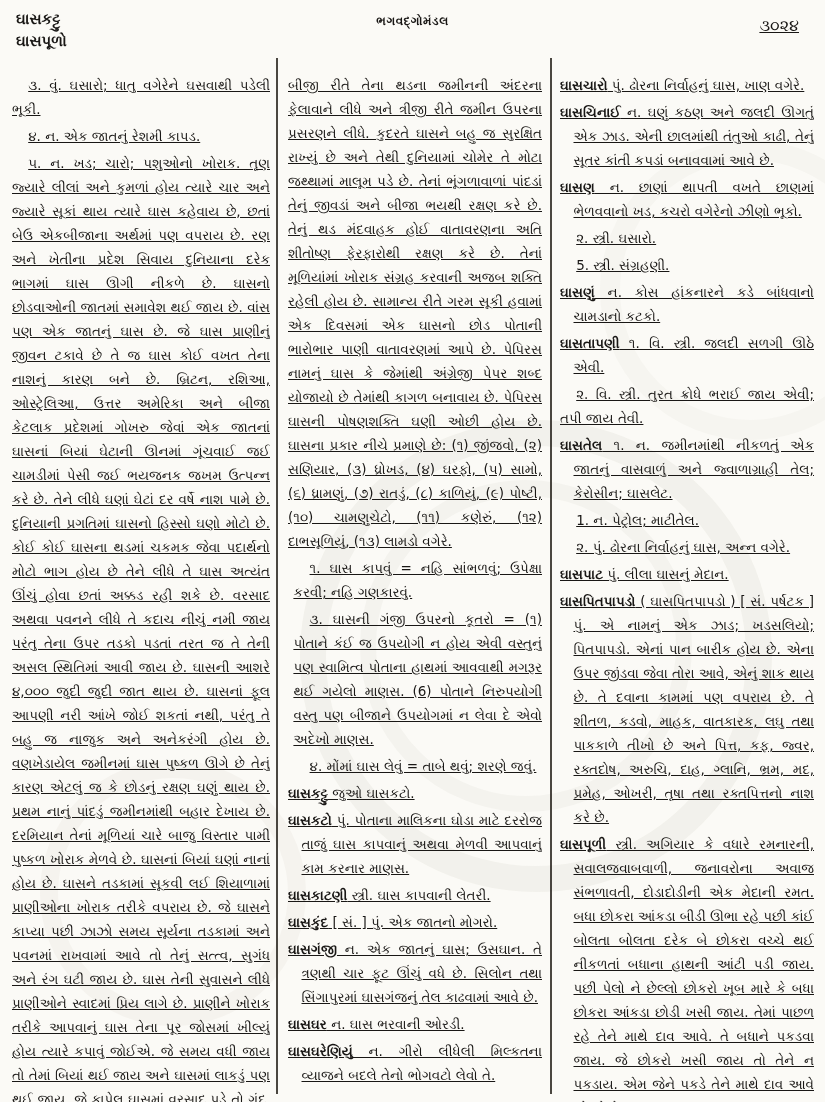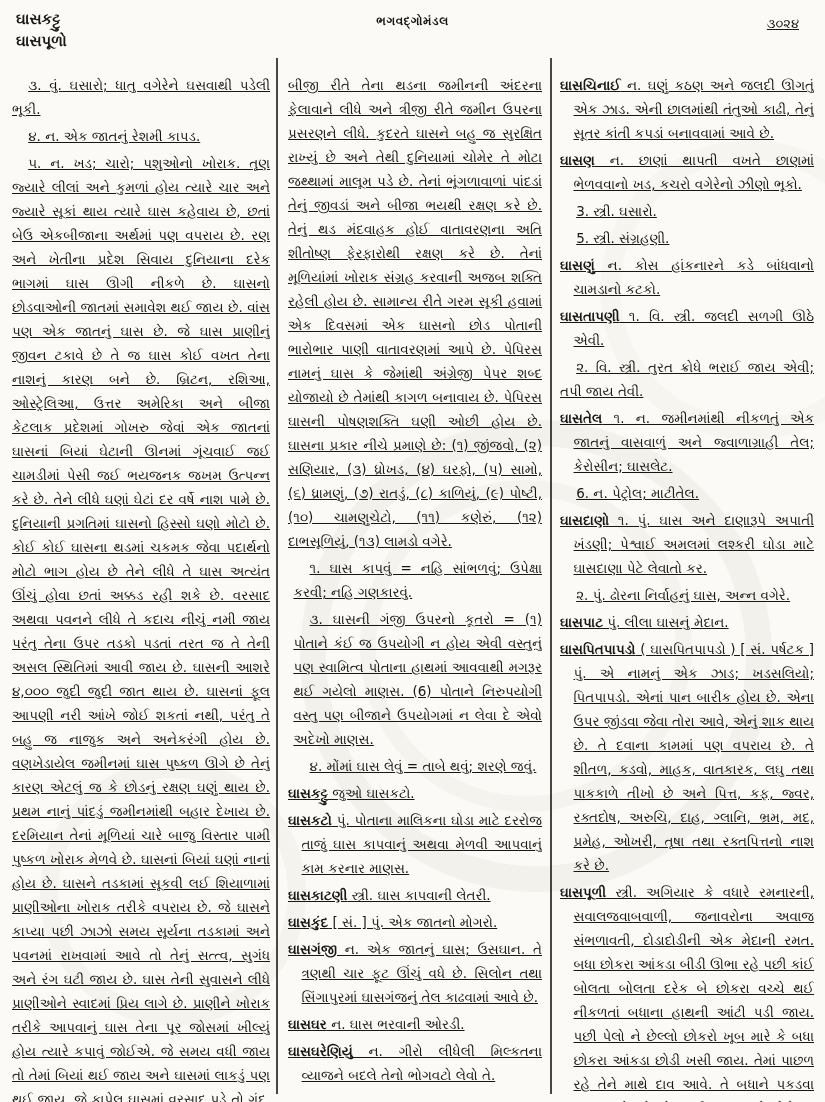--- a/index.html
+++ b/index.html
@@ -11,21 +11,21 @@
   }
   
   .wm{position:absolute;border-radius:50%;pointer-events:none;}
   .wm1{left:300px;top:420px;width:420px;height:420px;border:26px solid rgba(170,162,148,.10);}
   .wm2{left:360px;top:480px;width:300px;height:300px;border:16px solid rgba(170,162,148,.08);}
   .wm3{left:40px;top:760px;width:230px;height:230px;border:18px solid rgba(170,162,148,.07);}
   .wm4{left:600px;top:140px;width:260px;height:260px;border:20px solid rgba(170,162,148,.06);}
 
   .runhead{position:absolute;left:16px;top:8px;font-size:15px;font-weight:bold;line-height:22px;}
   .pagetitle{position:absolute;left:0;right:0;top:14px;text-align:center;font-size:12px;font-weight:bold;letter-spacing:.5px;}
-  .pagenum{position:absolute;right:26px;top:16px;font-size:13px;text-decoration:underline;}
+  .pagenum{position:absolute;right:26px;top:16px;font-size:16px;text-decoration:underline;}
 
   .colwrap{position:absolute;top:56px;left:0;width:825px;height:1044px;}
   .col{position:absolute;top:17px;height:1044px;overflow:hidden;text-align:justify;
        font-size:13.5px;line-height:24px;text-decoration:underline;}
   .col1{left:12px;width:258px;}
   .col2{left:288px;width:254px;}
   .col3{left:560px;width:254px;}
   .vrule{position:absolute;top:2px;width:2px;height:1036px;background:#2a2620;opacity:.85;}
   .vrule1{left:276px;}
   .vrule2{left:550px;}
@@ -67,29 +67,29 @@
       <p class="para entry"><b class="headword">ઘાસકટ્ટુ</b> જુઓ ઘાસકટો.</p>
       <p class="para entry"><b class="headword">ઘાસકટો</b> પું. પોતાના માલિકના ઘોડા માટે દરરોજ તાજું ઘાસ કાપવાનું અથવા મેળવી આપવાનું કામ કરનાર માણસ.</p>
       <p class="para entry"><b class="headword">ઘાસકાટણી</b> સ્ત્રી. ઘાસ કાપવાની લેતરી.</p>
       <p class="para entry"><b class="headword">ઘાસકુંદ</b> [ સં. ] પું. એક જાતનો મોગરો.</p>
       <p class="para entry"><b class="headword">ઘાસગંજી</b> ન. એક જાતનું ઘાસ; ઉસઘાન. તે ત્રણથી ચાર ફૂટ ઊંચું વધે છે. સિલોન તથા સિંગાપુરમાં ઘાસગંજનું તેલ કાઢવામાં આવે છે.</p>
       <p class="para entry"><b class="headword">ઘાસઘર</b> ન. ઘાસ ભરવાની ઓરડી.</p>
       <p class="para entry"><b class="headword">ઘાસઘરેણિયું</b> ન. ગીરો લીધેલી મિલ્કતના વ્યાજને બદલે તેનો ભોગવટો લેવો તે.</p>
     </div>
   <div class="vrule vrule2"></div>
   <div class="col col3">
+      <p class="para entry"><b class="headword">ઘાસચારો</b> પું. ઢોરના નિર્વાહનું ઘાસ, ખાણ વગેરે.</p>
       <p class="para entry"><b class="headword">ઘાસચિનાઈ</b> ન. ઘણું કઠણ અને જલદી ઊગતું એક ઝાડ. એની છાલમાંથી તંતુઓ કાઢી, તેનું સૂતર કાંતી કપડાં બનાવવામાં આવે છે.</p>
       <p class="para entry"><b class="headword">ઘાસણ</b> ન. છાણાં થાપતી વખતે છાણમાં ભેળવવાનો ખડ, કચરો વગેરેનો ઝીણો ભૂકો.</p>
-      <p class="para sense">3. સ્ત્રી. ઘસારો.</p>
+      <p class="para sense">૨. સ્ત્રી. ઘસારો.</p>
       <p class="para sense">5. સ્ત્રી. સંગ્રહણી.</p>
       <p class="para entry"><b class="headword">ઘાસણું</b> ન. કોસ હાંકનારને કડે બાંધવાનો ચામડાનો કટકો.</p>
       <p class="para entry"><b class="headword">ઘાસતાપણી</b> ૧. વિ. સ્ત્રી. જલદી સળગી ઊઠે એવી.</p>
       <p class="para sense">૨. વિ. સ્ત્રી. તુરત ક્રોધે ભરાઈ જાય એવી; તપી જાય તેવી.</p>
       <p class="para entry"><b class="headword">ઘાસતેલ</b> ૧. ન. જમીનમાંથી નીકળતું એક જાતનું વાસવાળું અને જ્વાળાગ્રાહી તેલ; કેરોસીન; ઘાસલેટ.</p>
-      <p class="para sense">6. ન. પેટ્રોલ; માટીતેલ.</p>
-      <p class="para entry"><b class="headword">ઘાસદાણો</b> ૧. પું. ઘાસ અને દાણારૂપે અપાતી ખંડણી; પેશ્વાઈ અમલમાં લશ્કરી ઘોડા માટે ઘાસદાણા પેટે લેવાતો કર.</p>
+      <p class="para sense">1. ન. પેટ્રોલ; માટીતેલ.</p>
       <p class="para sense">૨. પું. ઢોરના નિર્વાહનું ઘાસ, અન્ન વગેરે.</p>
       <p class="para entry"><b class="headword">ઘાસપાટ</b> પું. લીલા ઘાસનું મેદાન.</p>
       <p class="para entry"><b class="headword">ઘાસપિતપાપડો</b> ( ઘાસપિતપાપડો ) [ સં. પર્ષટક ] પું. એ નામનું એક ઝાડ; ખડસલિયો; પિતપાપડો. એનાં પાન બારીક હોય છે. એના ઉપર જીંડવા જેવા તોરા આવે, એનું શાક થાય છે. તે દવાના કામમાં પણ વપરાય છે. તે શીતળ, કડવો, માહક, વાતકારક, લઘુ તથા પાકકાળે તીખો છે અને પિત્ત, કફ, જ્વર, રક્તદોષ, અરુચિ, દાહ, ગ્લાનિ, ભ્રમ, મદ, પ્રમેહ, ઓખરી, તૃષા તથા રક્તપિત્તનો નાશ કરે છે.</p>
       <p class="para entry"><b class="headword">ઘાસપૂળી</b> સ્ત્રી. અગિયાર કે વધારે રમનારની, સવાલજવાબવાળી, જનાવરોના અવાજ સંભળાવતી, દોડાદોડીની એક મેદાની રમત. બધા છોકરા આંકડા બીડી ઊભા રહે પછી કાંઈ બોલતા બોલતા દરેક બે છોકરા વચ્ચે થઈ નીકળતાં બધાના હાથની આંટી પડી જાય. પછી પેલો ને છેલ્લો છોકરો ખૂબ મારે કે બધા છોકરા આંકડા છોડી ખસી જાય. તેમાં પાછળ રહે તેને માથે દાવ આવે. તે બધાને પકડવા જાય. જે છોકરો ખસી જાય તો તેને ન પકડાય. એમ જેને પકડે તેને માથે દાવ આવે એટલે તે પકડવા જાય.</p>
       <p class="para entry"><b class="headword">ઘાસપૂળો</b> પું. ઘાસની ઝૂડી.</p>
     </div>
 </div>
 
 </body></html>

